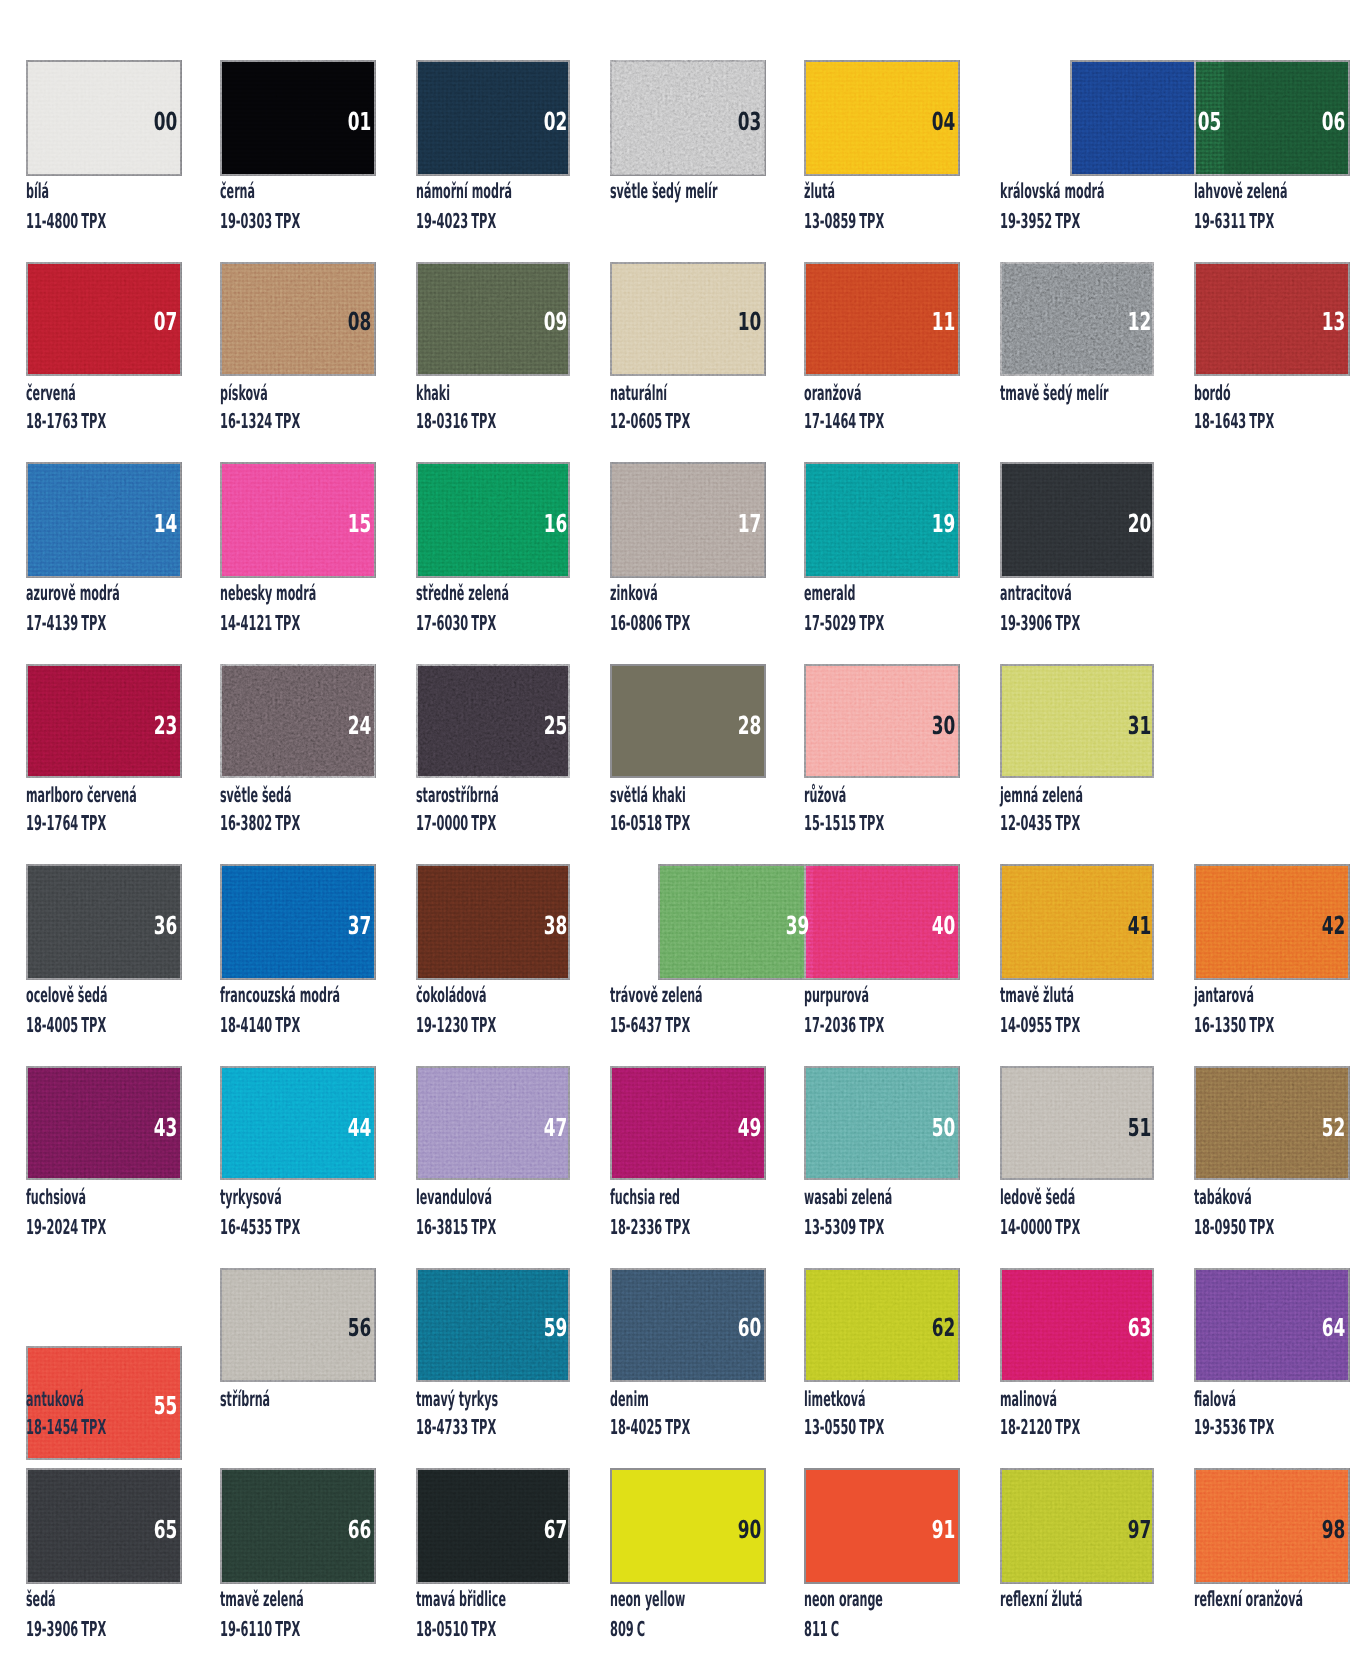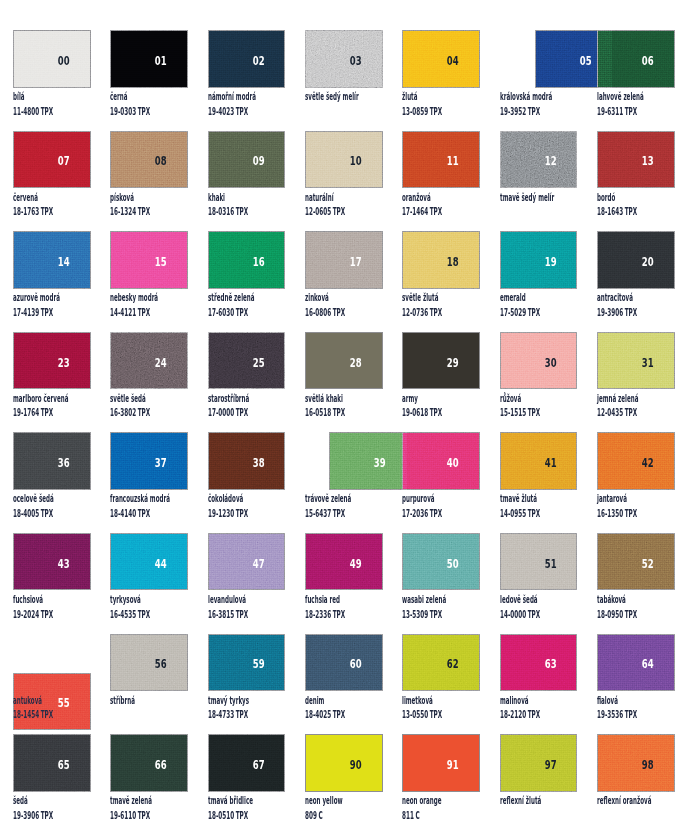--- a/index.html
+++ b/index.html
@@ -26,21 +26,21 @@
     opacity:1; mix-blend-mode:overlay;
     background-image:
       repeating-linear-gradient(0deg, rgba(255,255,255,.035) 0 1px, rgba(0,0,0,.035) 1px 2px),
       repeating-linear-gradient(90deg, rgba(255,255,255,.028) 0 1px, rgba(0,0,0,.028) 1px 2px);
   }
   .chip.tex-melir .tex { background-image:none; }
   .chip .noise { position:absolute; inset:0; width:100%; height:100%; z-index:1; pointer-events:none; display:block; opacity:0.30; mix-blend-mode:overlay; }
   .chip.tex-melir .noise { opacity:0.80; }
   .chipnum {
     position:absolute; left:0; right:0; top:0; bottom:0;
-    display:flex; align-items:center; justify-content:flex-start;
+    display:flex; align-items:center; justify-content:flex-end;
     font-size:12.4px; font-weight:bold; color:var(--numlight); line-height:1;
     z-index:2; padding-top:4.6px; box-sizing:border-box;padding-left:43px;
   }
   .chipnum > i { font-style:normal; display:inline-block; transform:scaleX(0.76); }
   .chip.lab-dark .chipnum { color:var(--numdark); }
   .cname, .ccode {
     position:absolute; left:0; white-space:nowrap; color:var(--label);
     font-size:10.3px; line-height:1; font-weight:bold;
   }
   .cname > span, .ccode > span {
@@ -301,33 +301,20 @@
               <rect width="78" height="58" filter="url(#melirNoise)"></rect>
             </svg>
           <span class="chipnum">
               <i>17</i>
             </span>
         </div>
         <div class="cname"><span>zinková</span></div>
         <div class="ccode"><span>16-0806 TPX</span></div>
       </div>
       <div class="cell">
-        <div class="chip tex-weave lab-dark" style="background-color: rgb(228, 199, 101);">
-          <span class="tex"></span>
-          <svg class="noise" viewBox="0 0 78 58" preserveAspectRatio="none" aria-hidden="true">
-              <rect width="78" height="58" filter="url(#melirNoise)"></rect>
-            </svg>
-          <span class="chipnum">
-              <i>18</i>
-            </span>
-        </div>
-        <div class="cname"><span>světle žlutá</span></div>
-        <div class="ccode"><span>12-0736 TPX</span></div>
-      </div>
-      <div class="cell">
         <div class="chip tex-weave lab-light" style="background-color: rgb(8, 147, 151);">
           <span class="tex"></span>
           <svg class="noise" viewBox="0 0 78 58" preserveAspectRatio="none" aria-hidden="true">
               <rect width="78" height="58" filter="url(#melirNoise)"></rect>
             </svg>
           <span class="chipnum">
               <i>19</i>
             </span>
         </div>
         <div class="cname"><span>emerald</span></div>
@@ -389,30 +376,20 @@
       </div>
       <div class="cell">
         <div class="chip tex-flat lab-light" style="background-color: rgb(116, 113, 95);">
 
           <span class="chipnum">
               <i>28</i>
             </span>
         </div>
         <div class="cname"><span>světlá khaki</span></div>
         <div class="ccode"><span>16-0518 TPX</span></div>
-      </div>
-      <div class="cell">
-        <div class="chip tex-flat lab-light" style="background-color: rgb(55, 52, 46);">
-
-          <span class="chipnum">
-              <i>29</i>
-            </span>
-        </div>
-        <div class="cname"><span>army</span></div>
-        <div class="ccode"><span>19-0618 TPX</span></div>
       </div>
       <div class="cell">
         <div class="chip tex-weave lab-dark" style="background-color: rgb(244, 166, 162);">
           <span class="tex"></span>
           <svg class="noise" viewBox="0 0 78 58" preserveAspectRatio="none" aria-hidden="true">
               <rect width="78" height="58" filter="url(#melirNoise)"></rect>
             </svg>
           <span class="chipnum">
               <i>30</i>
             </span>

